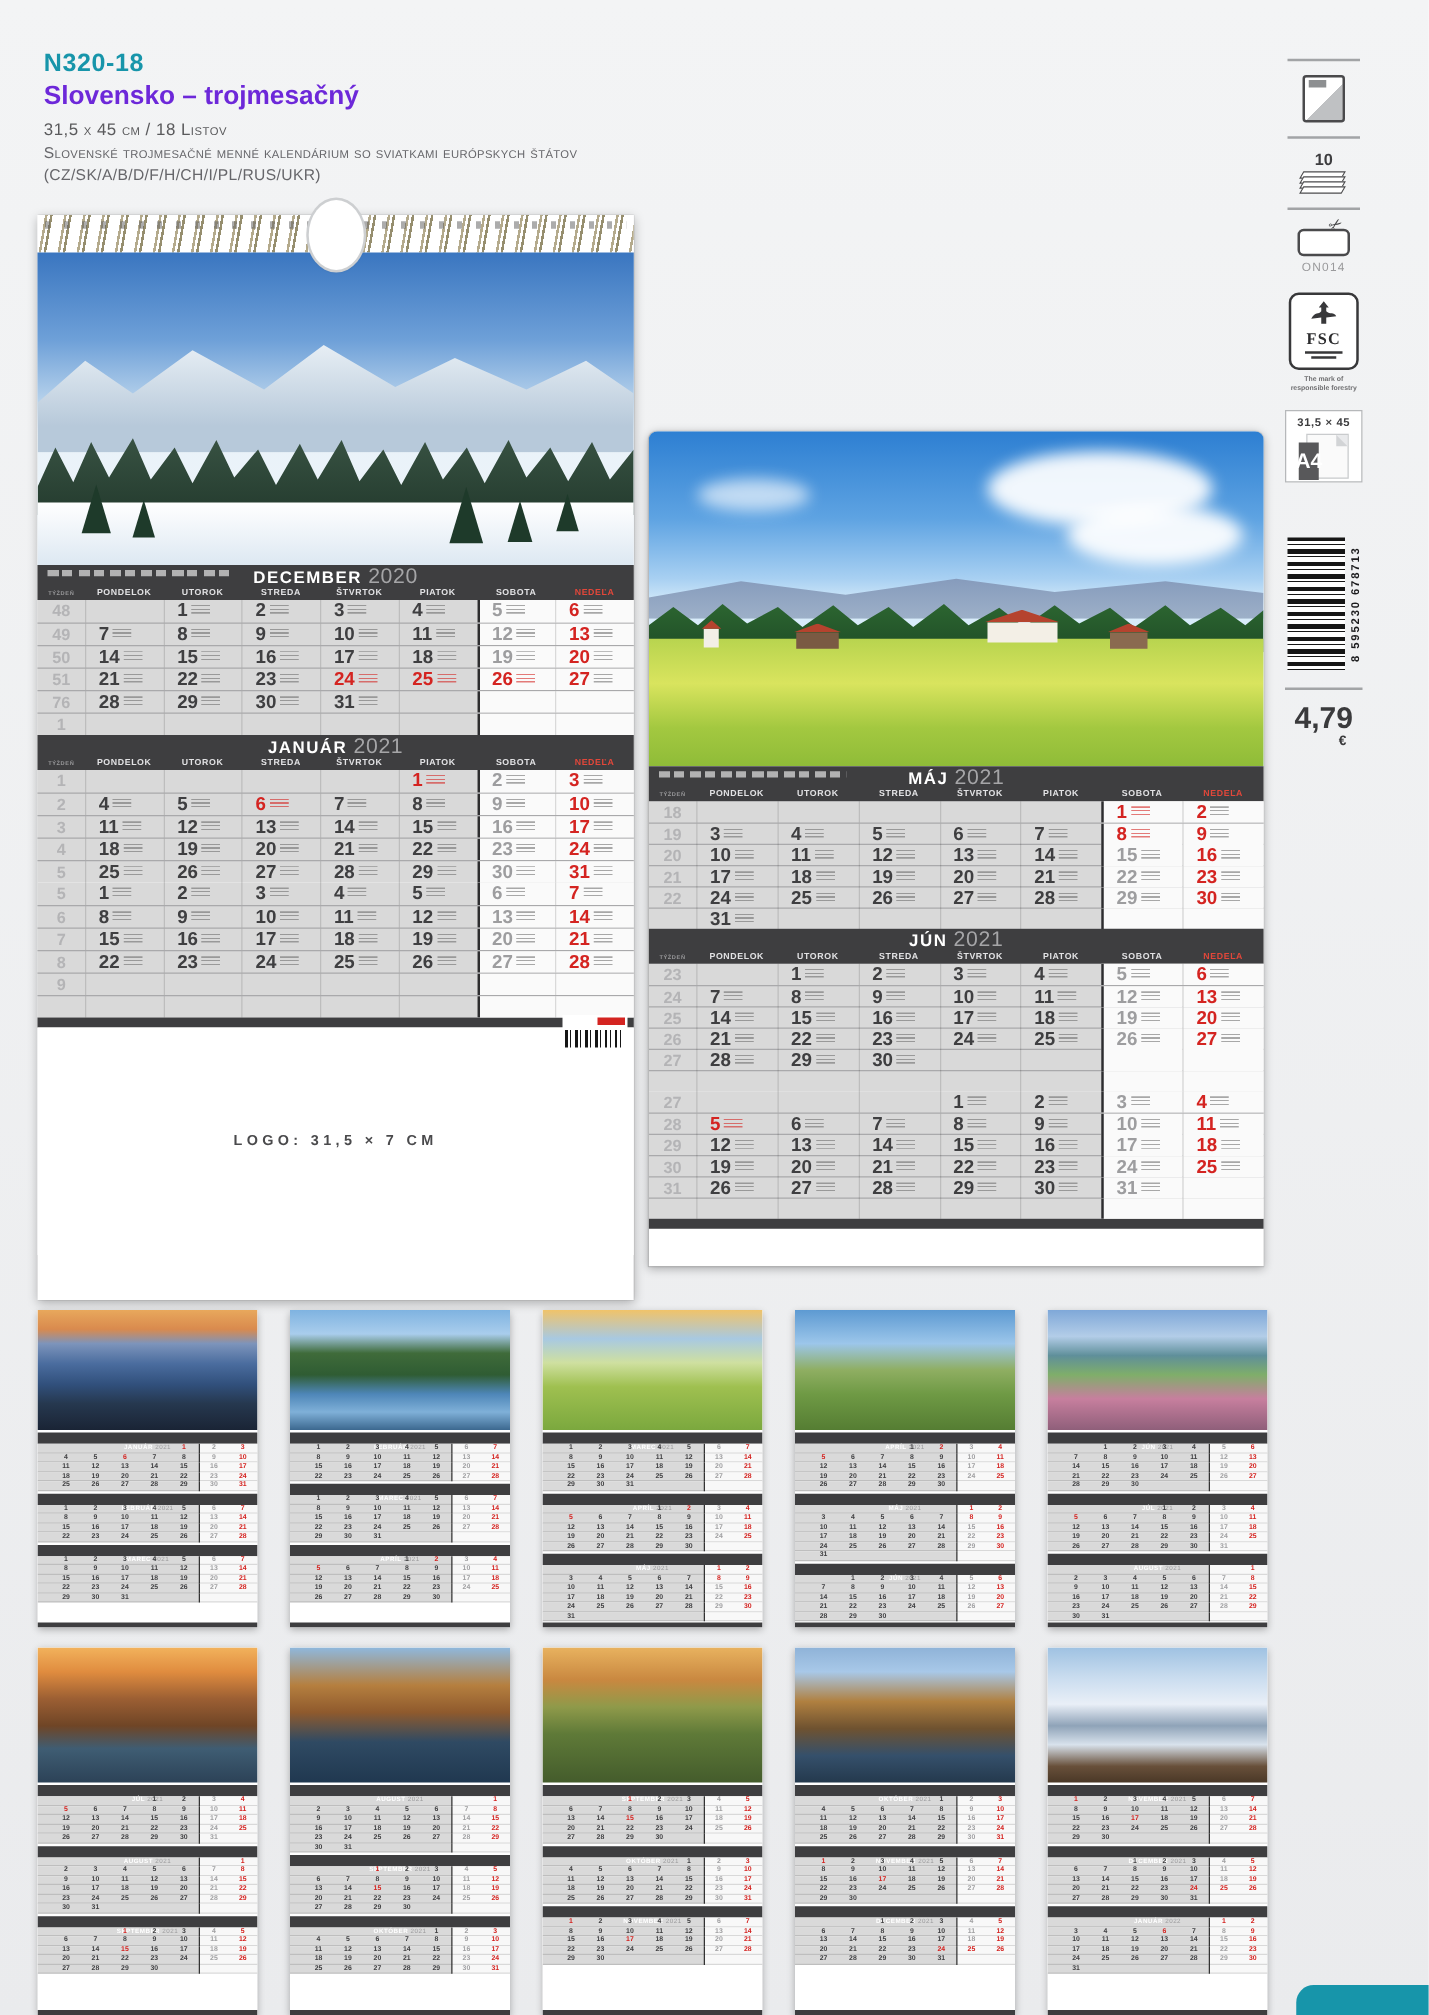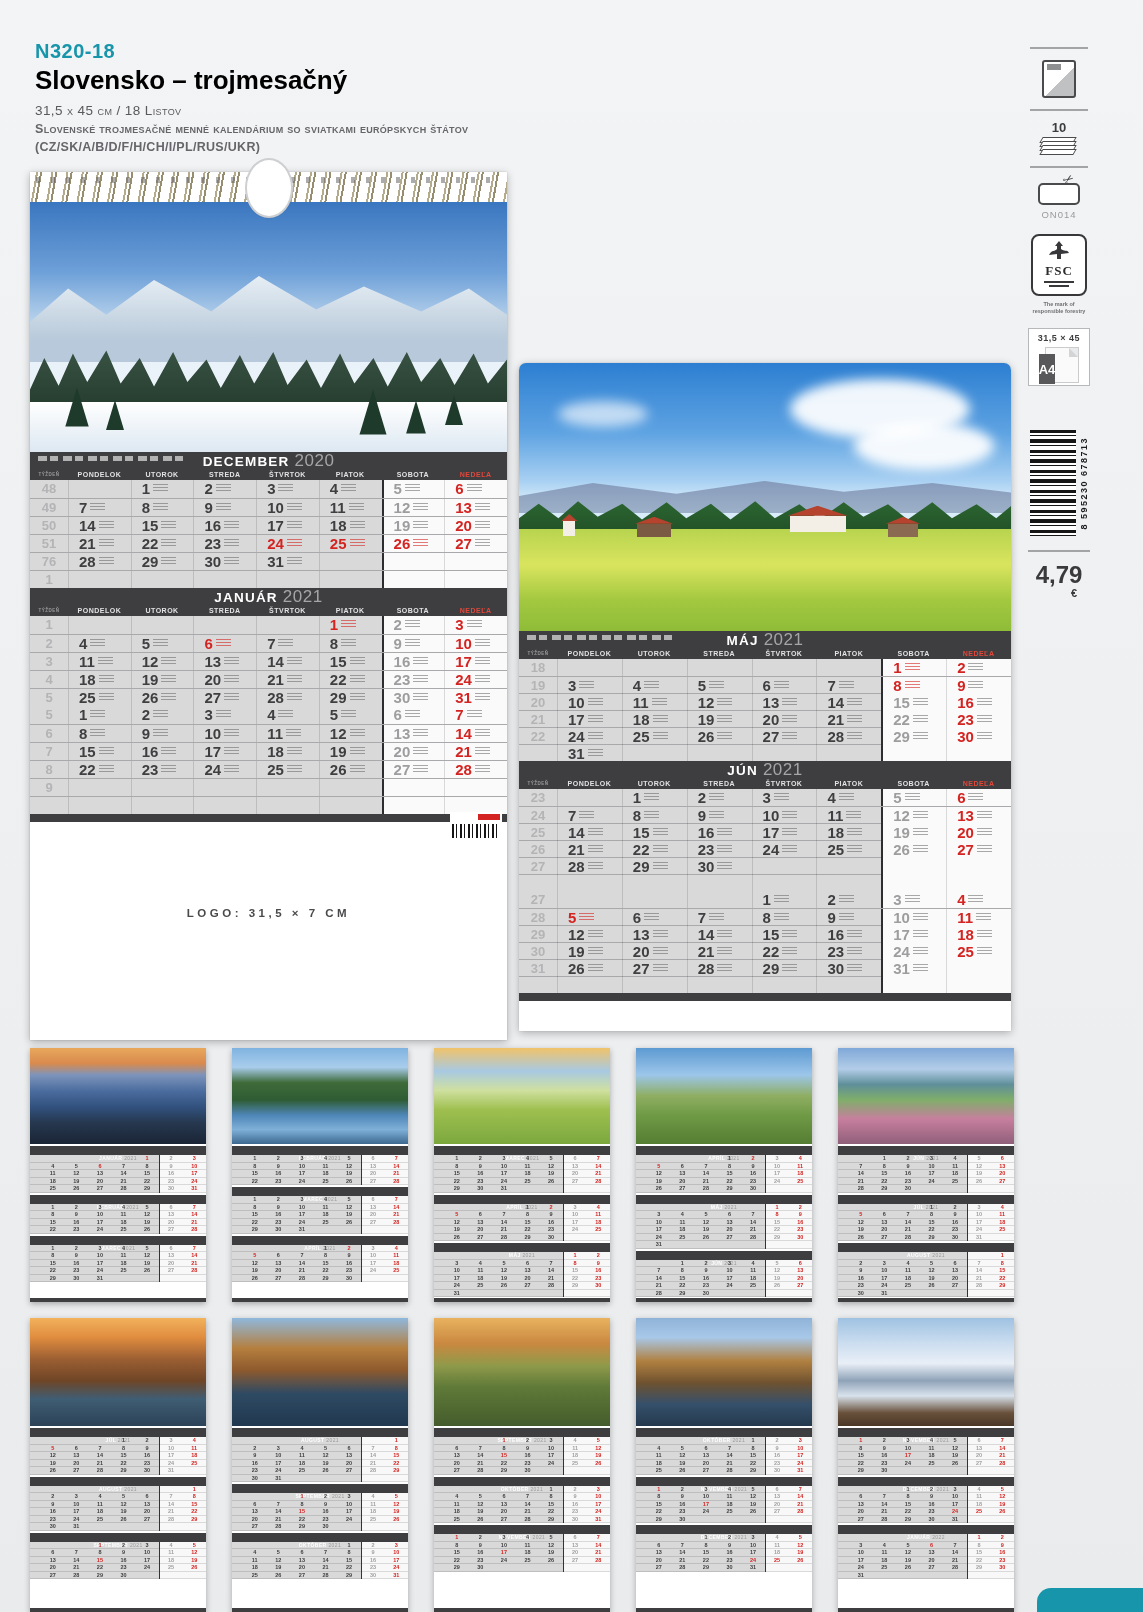--- a/index.html
+++ b/index.html
@@ -6,23 +6,23 @@
   html,body { width:1143px; height:1612px; }
   body {
     position:relative; overflow:hidden;
     background:linear-gradient(180deg,#f3f4f5 0%,#eaebed 100%);
     font-family:"Liberation Sans", sans-serif; color:#454547;
   }
 
   
   #header { position:absolute; left:35px; top:40px; width:640px; }
   .code  { color:#1795aa; font-size:20px; font-weight:bold; letter-spacing:.5px; }
-  .title { color:#000000; font-size:26px; font-weight:bold; margin-top:2px; }
+  .title { color:#6d28d9; font-size:21px; font-weight:bold; margin-top:2px; }
   .size-line { margin-top:7px; font-size:13.5px; color:#5a5a5c; font-variant:small-caps; letter-spacing:.4px; }
-  .desc-line { margin-top:4px; font-size:12.5px; color:#66666a; font-variant:small-caps; letter-spacing:.3px;font-weight:bold; }
+  .desc-line { margin-top:4px; font-size:12.5px; color:#66666a; font-variant:small-caps; letter-spacing:.3px; }
   .desc-line2{ font-size:12.5px; color:#66666a; }
 
   
   #rail { position:absolute; left:1021px; top:42px; width:76px; display:flex; flex-direction:column; align-items:center; }
   .sep { width:58px; height:2px; background:#a2a4a6; margin:5px 0; }
   .ic-pad { width:34px; height:38px; margin:6px 0; border:2px solid #4a4a4c; border-radius:3px;
             background:linear-gradient(135deg,#ffffff 55%,#bfc1c3 55%); position:relative; }
   .ic-pad::before { content:""; position:absolute; left:3px; top:2px; width:14px; height:6px; background:#8d8f91; }
   .rail-count { font-size:13px; font-weight:bold; color:#3d3d3f; margin-top:4px; }
   .ic-stack { width:44px; height:20px; margin:2px 0 4px; position:relative; }
@@ -35,33 +35,33 @@
   .ic-fsc { width:56px; height:62px; margin-top:14px; border:2.5px solid #38383a; border-radius:8px; background:#fff;
             display:flex; flex-direction:column; align-items:center; padding-top:3px; }
   .fsc-word { font-family:"Liberation Serif", serif; font-weight:bold; font-size:13px; color:#2c2c2e; letter-spacing:1px; }
   .fsc-bar { width:30px; height:2px; background:#38383a; margin-top:2px; }
   .fsc-tag { margin-top:5px; font-size:5.5px; line-height:6.5px; color:#6f6f71; text-align:center; width:60px; font-weight:bold; }
   .ic-format { width:62px; height:58px; margin-top:14px; background:#fff; border:1px solid #b6b8ba; position:relative; padding-top:4px; }
   .fmt-size { font-size:9px; font-weight:bold; color:#3d3d3f; text-align:center; letter-spacing:.5px; }
   .fmt-sheet { position:absolute; left:16px; top:18px; width:34px; height:36px; background:#fafafa; border:1px solid #c9cbcd; }
   .fmt-sheet::after { content:""; position:absolute; right:0; top:0; border-style:solid; border-width:0 9px 9px 0; border-color:#d2d4d6 #e9eaec #d2d4d6 transparent; }
   .fmt-a4 { position:absolute; left:-7px; bottom:-2px; width:16px; height:30px; background:#58585a; color:#fff;
-            font-size:13px; font-weight:bold; display:flex; align-items:center; justify-content:center; }
+            font-size:17px; font-weight:bold; display:flex; align-items:center; justify-content:center; }
   .bc { margin-top:44px; display:flex; align-items:center; gap:3px; }
   .bc-bars { width:46px; height:106px;
      background:repeating-linear-gradient(180deg,#161616 0 3px,#fff 3px 5px,#161616 5px 6px,#fff 6px 9px,#161616 9px 13px,#fff 13px 15px,#161616 15px 16px,#fff 16px 20px); }
   .bc-num { writing-mode:vertical-rl; transform:rotate(180deg); font-size:9px; letter-spacing:1.5px; color:#1c1c1e; font-weight:bold; }
   .price-sep { width:62px; margin-top:14px; }
   .price-val { font-size:24px; font-weight:bold; color:#3a3a3c; margin-top:4px; }
   .price-cur { font-size:11px; font-weight:bold; color:#3a3a3c; margin-left:30px; margin-top:-2px; }
 
   
   .sheet { position:absolute; background:#fff; box-shadow:0 2px 8px rgba(0,0,0,.28), 0 0 1px rgba(0,0,0,.25); }
   #sheet-left  { left:30px;  top:172px; width:477px; height:868px; }
-  #sheet-right { left:519px; top:363px; width:492px; height:668px; border-radius:7px 7px 0 0; overflow:hidden; }
+  #sheet-right { left:519px; top:345px; width:492px; height:668px; border-radius:7px 7px 0 0; overflow:hidden; }
 
   .binding { position:relative; height:30px; background:#fff; }
   .binding::before { content:""; position:absolute; inset:0;
      background:repeating-linear-gradient(100deg, transparent 0 6px, #b4aa8c 6px 8px, transparent 8px 10px, #968e6e 10px 12px, transparent 12px 15px); }
   .binding::after { content:""; position:absolute; left:6px; right:6px; top:5px; height:6px;
      background:repeating-linear-gradient(90deg, rgba(90,90,90,.5) 0 4px, transparent 4px 15px); }
   .hanger { position:absolute; left:50%; top:-12px; transform:translateX(-50%); width:44px; height:56px; background:#fff;
             border-radius:50%; box-shadow:0 0 0 2px #cdcfd1, 0 1px 3px rgba(0,0,0,.2); z-index:3; }
 
   .photo { position:relative; overflow:hidden; }

